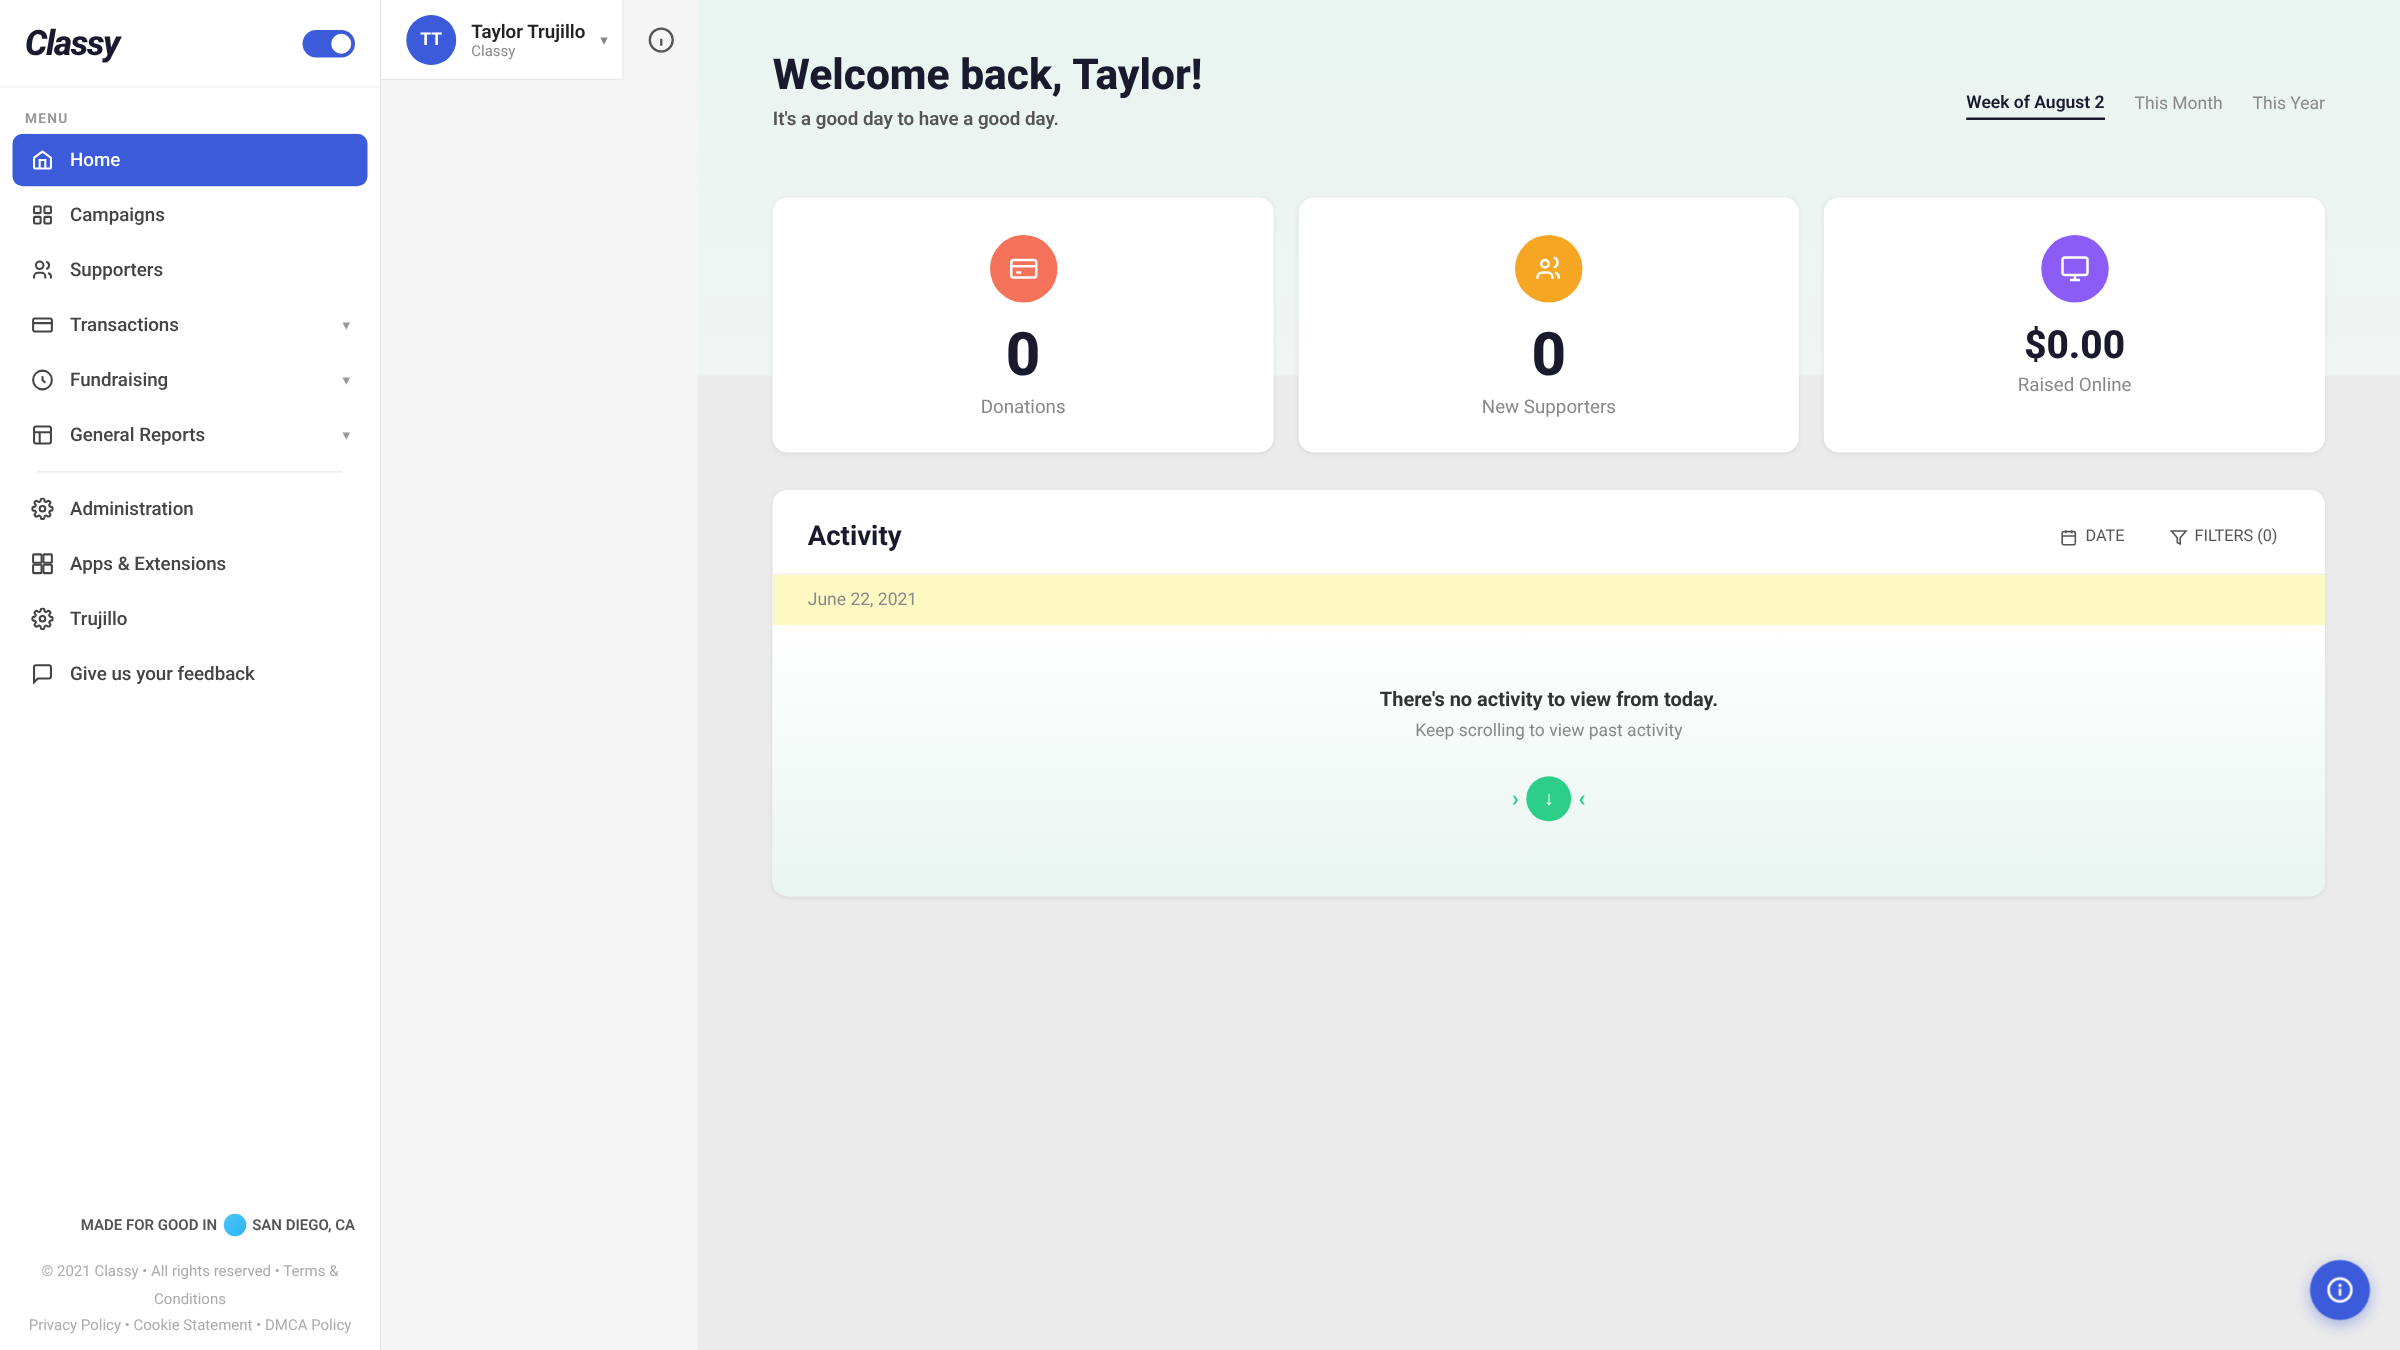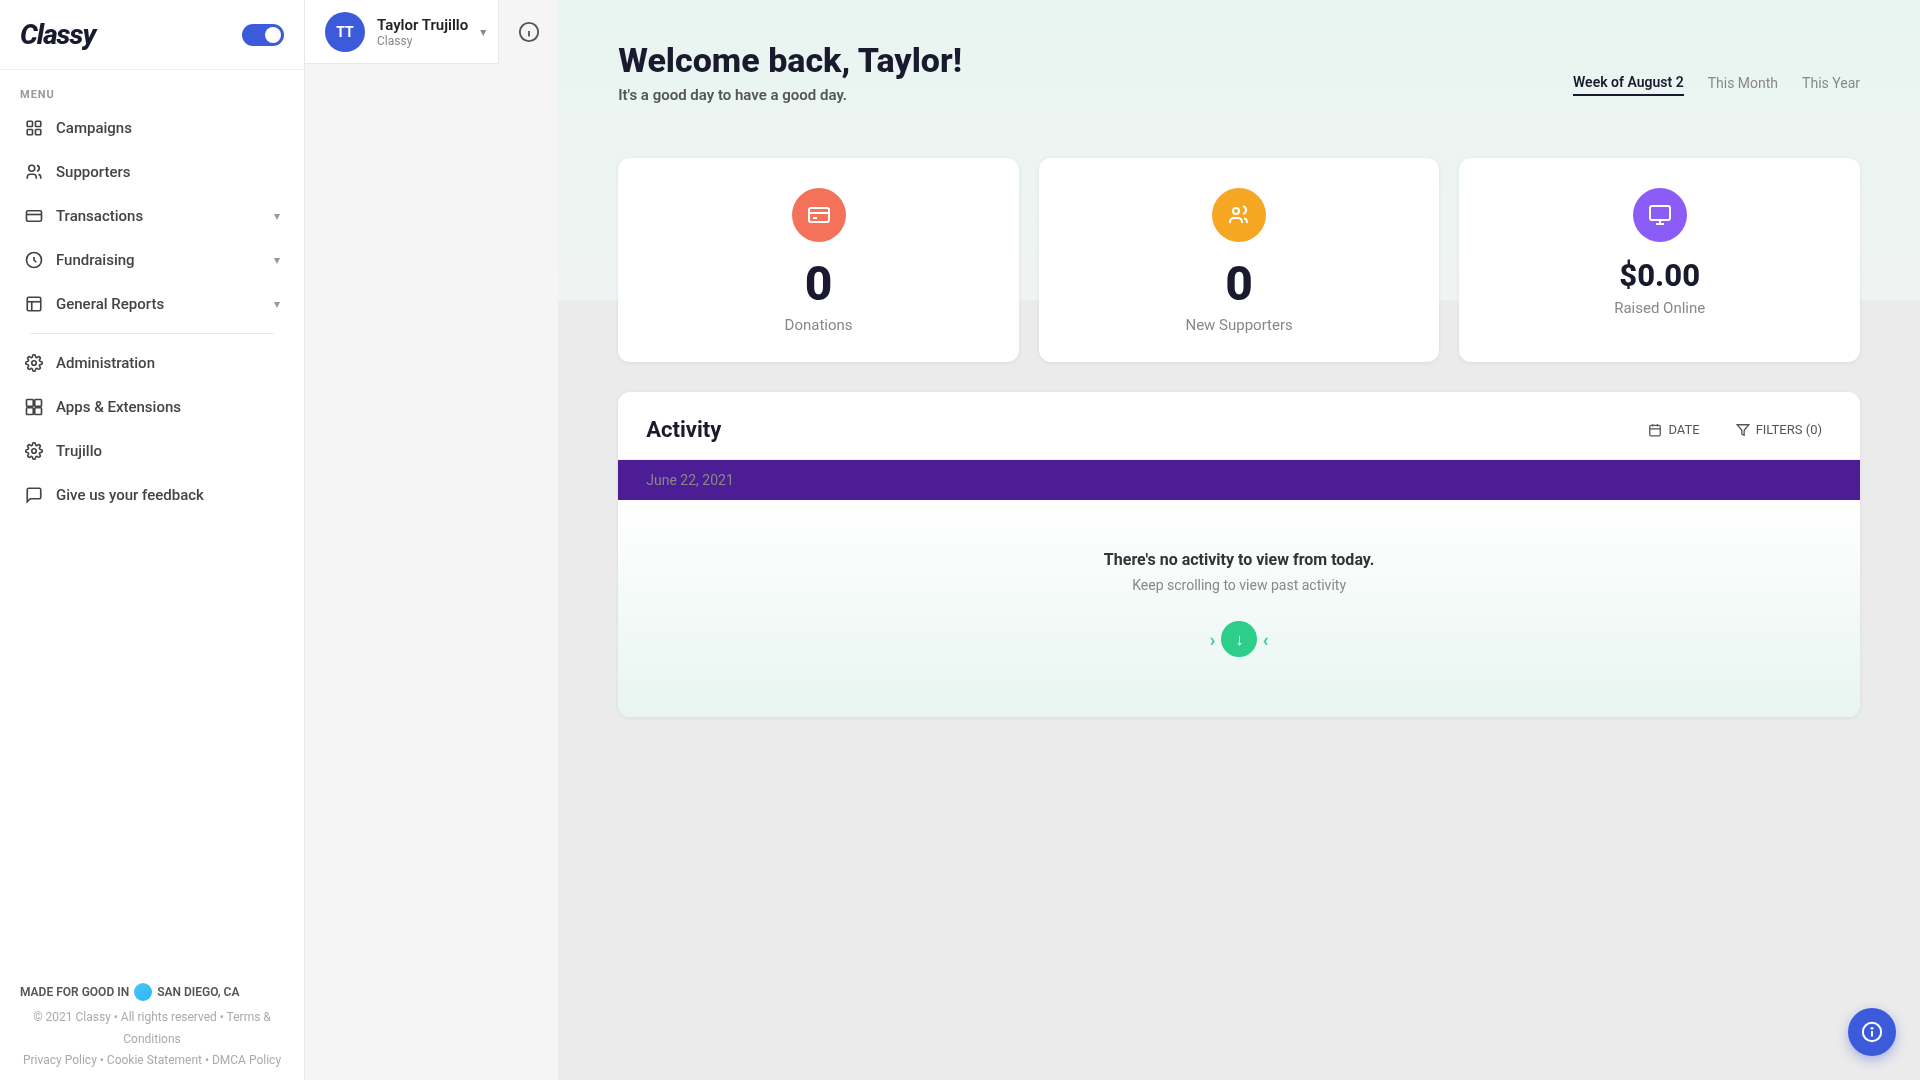--- a/index.html
+++ b/index.html
@@ -105,26 +105,26 @@
     .sidebar-footer {
       padding: 12px 20px 8px;
       font-size: 11px;
       color: #999;
       text-align: center;
       line-height: 1.8;
     }
     .sidebar-footer .made-for {
       display: flex;
       align-items: center;
-      justify-content: flex-start;
+      justify-content: flex-end;
       gap: 5px;
       font-weight: 600;
       font-size: 12px;
       color: #555;
-      margin-bottom: 4px;
+      margin-bottom: 16px;
     }
     .globe-icon {
       width: 18px;
       height: 18px;
       background: linear-gradient(135deg, #4fc3f7, #29b6f6);
       border-radius: 50%;
       display: inline-block;
     }
     .footer-links {
       font-size: 12px;
@@ -314,21 +314,21 @@
       color: #555;
       cursor: pointer;
       padding: 6px 10px;
       border-radius: 6px;
     }
 
     .activity-date {
       padding: 12px 28px;
       font-size: 14px;
       color: #888;
-      background: #4c1d95;
+      background: #fef9c3;
     }
 
     .activity-empty {
       background: linear-gradient(180deg, #fff 0%, #e8f5f0 100%);
       padding: 50px 28px 60px;
       text-align: center;
       min-height: 200px;
       position: relative;
     }
 
@@ -397,20 +397,29 @@
 <div id="sidebar">
   <div class="sidebar-header">
     <span class="logo-text">Classy</span>
     <div class="toggle-switch"></div>
   </div>
 
   <div class="sidebar-menu-label">MENU</div>
 
   <nav class="sidebar-nav">
 
+    <div class="nav-item active">
+      <span class="nav-icon">
+        <svg width="18" height="18" viewBox="0 0 24 24" fill="none" stroke="currentColor" stroke-width="2.2">
+          <path d="M3 9.5L12 3l9 6.5V20a1 1 0 01-1 1H4a1 1 0 01-1-1V9.5z"></path>
+          <polyline points="9 21 9 12 15 12 15 21"></polyline>
+        </svg>
+      </span>
+      <span>Home</span>
+    </div>
 
     <div class="nav-item">
       <span class="nav-icon">
         <svg width="18" height="18" viewBox="0 0 24 24" fill="none" stroke="currentColor" stroke-width="2.2">
           <rect x="3" y="3" width="7" height="7" rx="1"></rect>
             <rect x="14" y="3" width="7" height="7" rx="1"></rect>
           <rect x="3" y="14" width="7" height="7" rx="1"></rect>
             <rect x="14" y="14" width="7" height="7" rx="1"></rect>
         </svg>
       </span>

